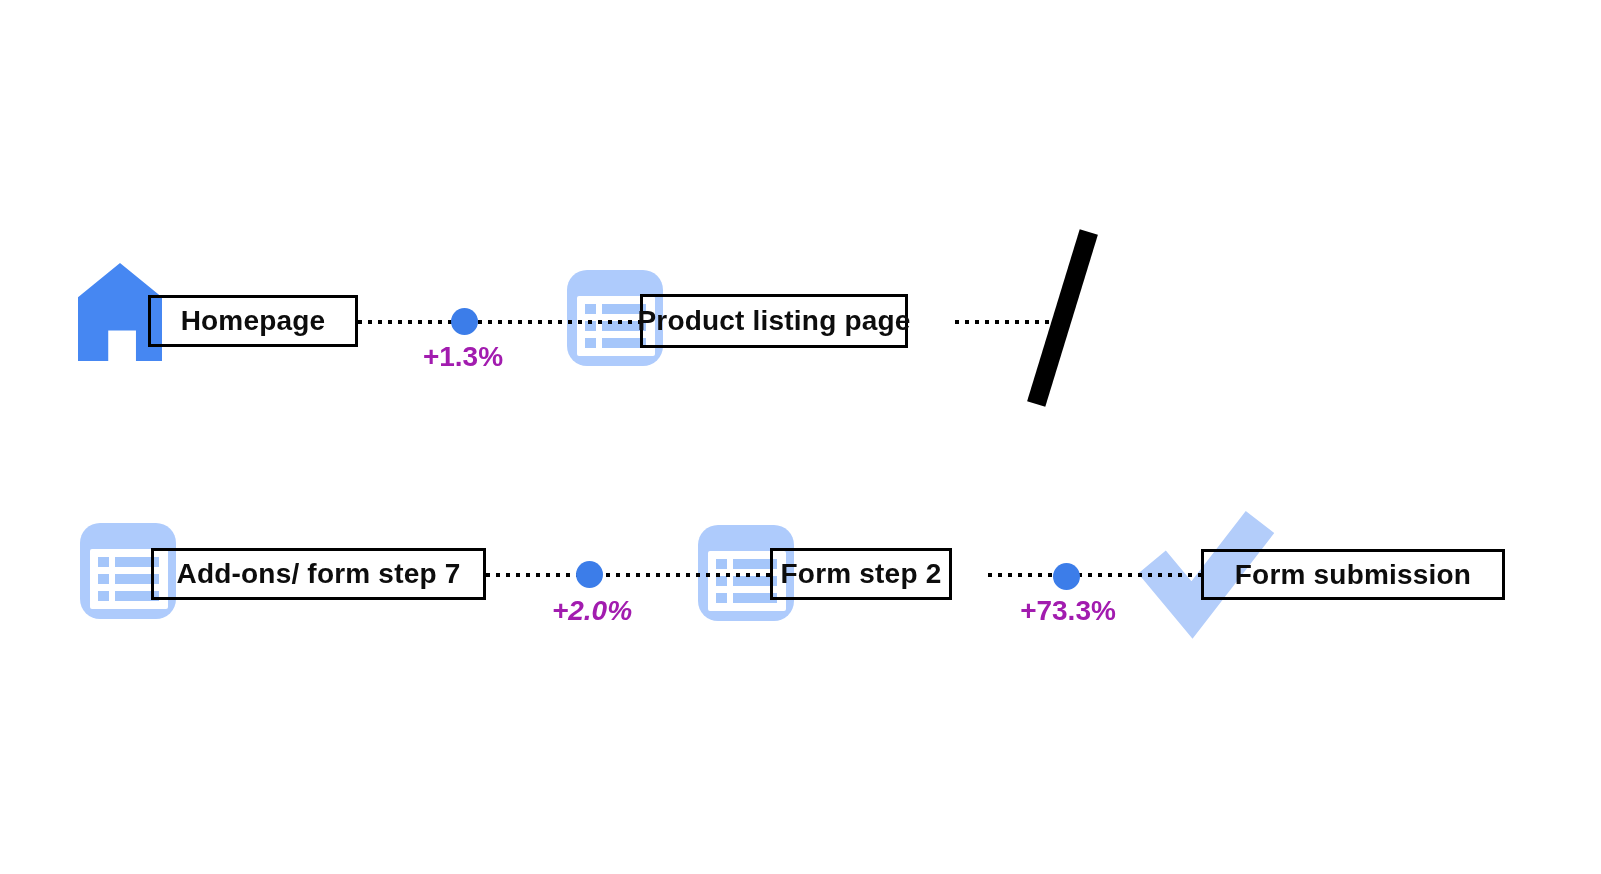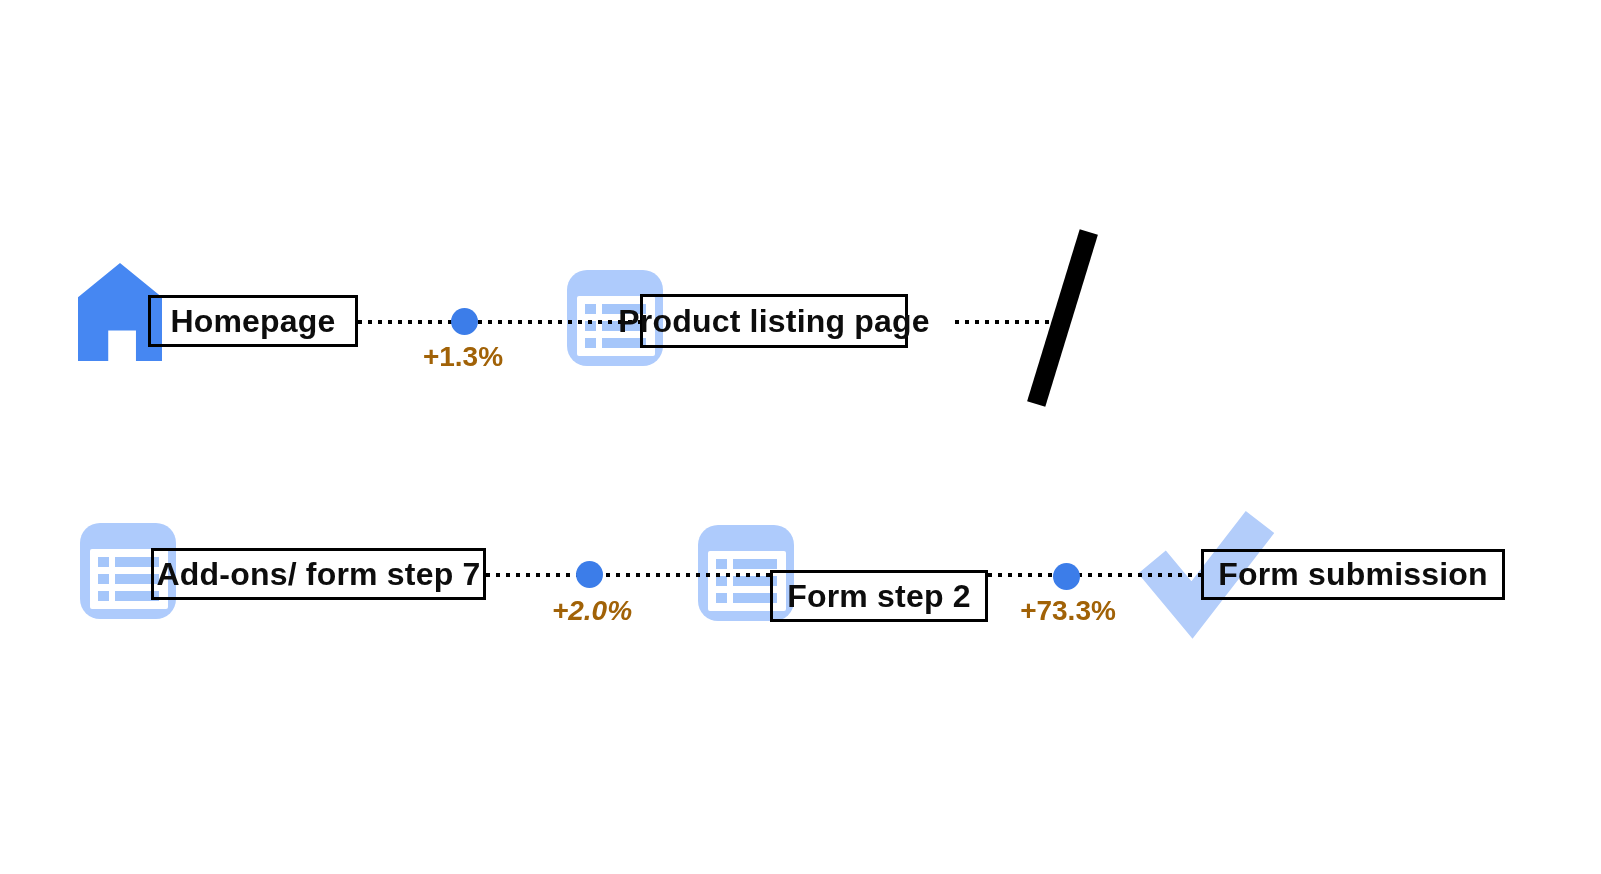--- a/index.html
+++ b/index.html
@@ -7,42 +7,42 @@
        font-family:"Liberation Sans", sans-serif;}
 
   .stage{position:absolute;inset:0;width:1601px;height:874px;}
 
   
   .label-box{
     position:absolute;
     border:3px solid #000;
     background:transparent;
     display:flex;align-items:center;justify-content:center;
-    font-weight:bold;font-size:32px;color:#0d0d0d;
+    font-weight:bold;font-size:28px;color:#0d0d0d;
     letter-spacing:.2px;
     z-index:4;
     box-sizing:border-box;
     white-space:nowrap;
   }
 
   
   .dotline{
     position:absolute;height:4px;z-index:3;
     background-image:repeating-linear-gradient(90deg,#000 0 4px,transparent 4px 10px);
   }
 
   
   .conn-dot{
     position:absolute;width:27px;height:27px;border-radius:50%;
     background:#3C7DE9;z-index:3;
   }
 
   
   .delta{
-    position:absolute;font-weight:bold;font-size:28px;color:#a16207;
+    position:absolute;font-weight:bold;font-size:28px;color:#a21caf;
     transform:translateX(-50%);z-index:5;white-space:nowrap;
   }
 
   
   .home-icon{
     position:absolute;left:78px;top:263px;width:84px;height:98px;
     background:#4687F2;z-index:1;
     clip-path:polygon(50% 0,100% 35%,100% 100%,69% 100%,69% 69%,36% 69%,36% 100%,0 100%,0 35%);
   }
 
@@ -143,16 +143,16 @@
   </svg>
 
   <div class="dotline" style="left:486px;top:573px;width:284px;"></div>
   <div class="dotline" style="left:988px;top:573px;width:213px;"></div>
   <div class="conn-dot" style="left:576px;top:561px;"></div>
   <div class="conn-dot" style="left:1053px;top:563px;"></div>
   <div class="delta" style="left:592px;top:595px;font-style:italic;">+2.0%</div>
   <div class="delta" style="left:1068px;top:595px;">+73.3%</div>
 
   <div class="label-box" style="left:151px;top:548px;width:335px;height:52px;">Add-ons/ form step 7</div>
-  <div class="label-box" style="left:770px;top:570px;width:218px;height:52px;">Form step 2</div>
+  <div class="label-box" style="left:770px;top:548px;width:182px;height:52px;">Form step 2</div>
   <div class="label-box" style="left:1201px;top:549px;width:304px;height:51px;">Form submission</div>
 
 </div>
 
 </body></html>

